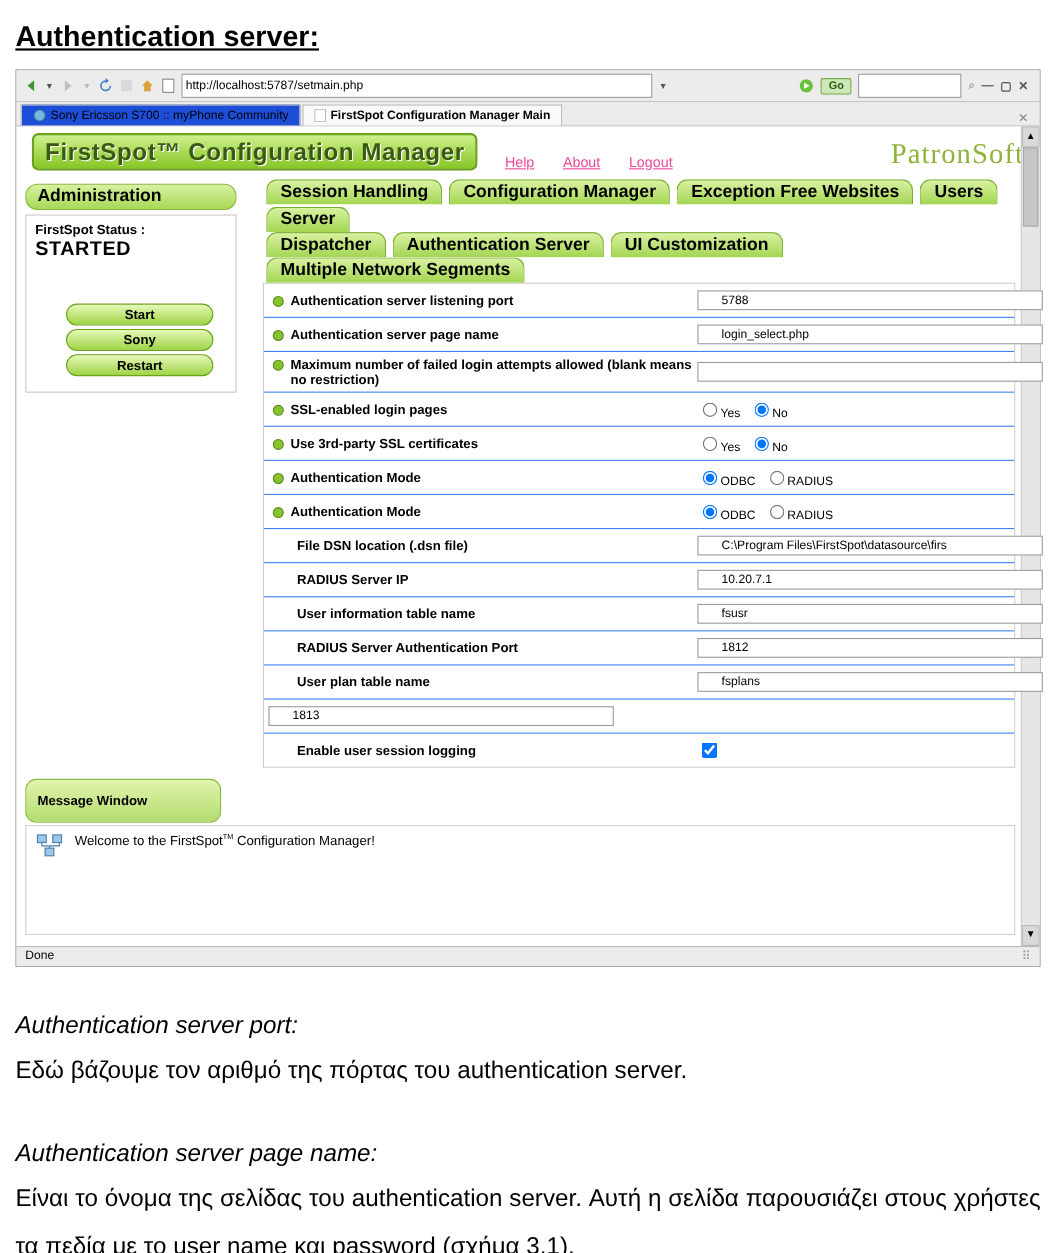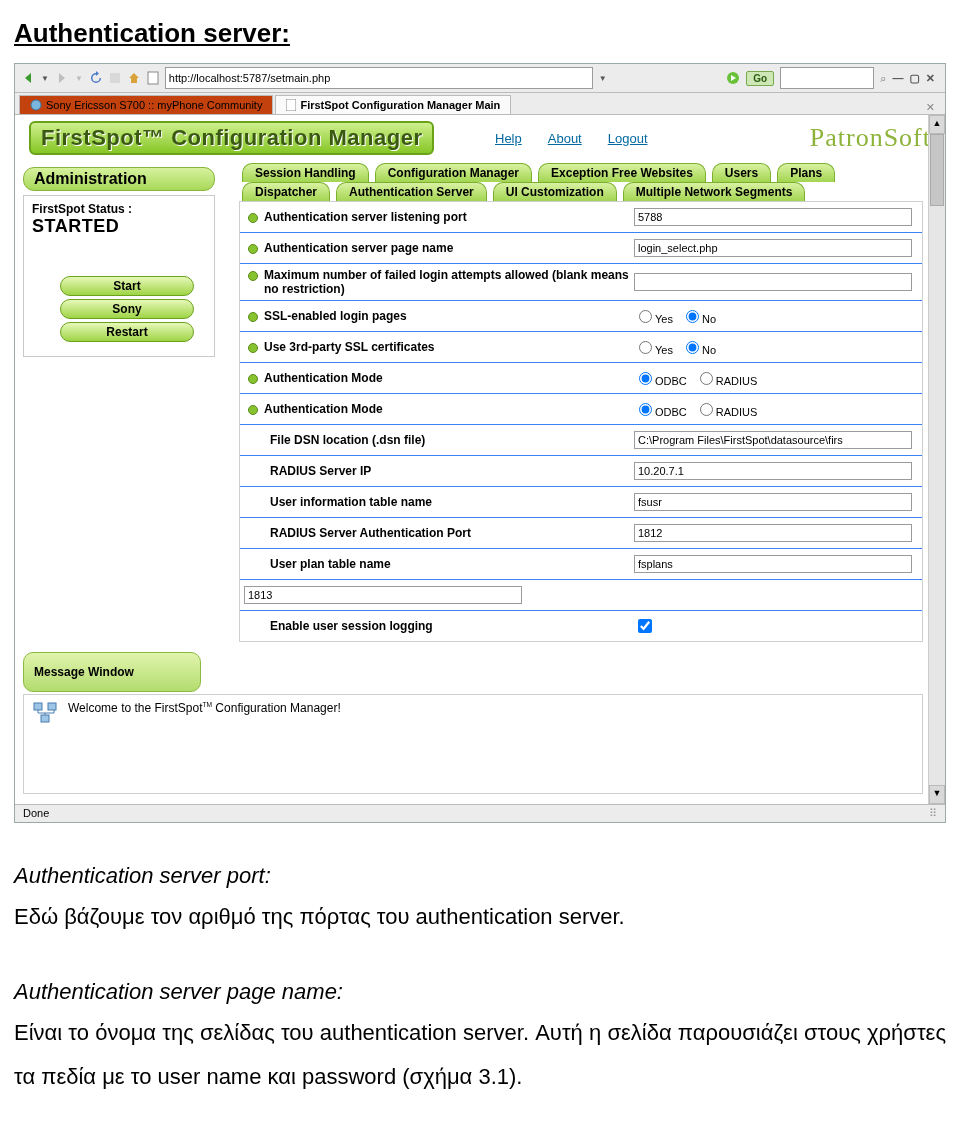--- a/index.html
+++ b/index.html
@@ -6,53 +6,53 @@
 .doc { padding:12px 14px; }
 .doc-title { font-size:26px; font-weight:bold; text-decoration:underline; margin:6px 0 14px; }
 .browser { border:1px solid #9aa; background:#edecec; }
 .toolbar { display:flex; align-items:center; gap:6px; padding:3px 6px; border-bottom:1px solid #bbb; font-size:11px; background:#edecec; }
 .icon { display:inline-flex; align-items:center; justify-content:center; }
 .url-input { height:18px; border:1px solid #9a9b9c; background:#fff; font-size:11px; padding:1px 3px; }
 .go-btn { background:#cde8b6; border:1px solid #7aa94d; border-radius:2px; font-size:10px; font-weight:bold; padding:1px 6px; color:#2a5a10; }
 .winbtns { margin-left:auto; display:flex; gap:6px; padding-right:4px; font-size:11px; font-weight:bold; color:#555; }
 .winbtns span { cursor:default; }
 .tabbar { display:flex; align-items:flex-end; padding:2px 4px 0; border-bottom:1px solid #bbb; font-size:11px; background:#edecec; }
-.tab { border:1px solid #bbb; border-bottom:none; padding:3px 10px; margin-right:2px; background:#c2410c; display:flex; align-items:center; gap:4px; }
+.tab { border:1px solid #bbb; border-bottom:none; padding:3px 10px; margin-right:2px; background:#1d4ed8; display:flex; align-items:center; gap:4px; }
 .tab.active { background:#fafafa; font-weight:bold; }
 .tab-close { margin-left:auto; padding:0 6px; color:#888; }
 .page { background:#fff; position:relative; }
-.topbar { display:flex; align-items:center; padding:6px 14px;gap:36px; }
+.topbar { display:flex; align-items:flex-end; padding:6px 14px; }
 .logo-box { width:430px; }
 .logo-text { font-family:Arial; font-size:22px; font-weight:bold; letter-spacing:0.5px;
   background:linear-gradient(#cff08e,#86c625); border:2px solid #6aa21a; border-radius:6px;
   padding:2px 10px; color:#3a5a12; text-shadow:1px 1px #fff; display:inline-block; }
 .toplinks { display:flex; gap:26px; font-size:13px; }
-.toplinks a { color:#0369a1; text-decoration:underline; cursor:pointer; }
+.toplinks a { color:#ec4899; text-decoration:underline; cursor:pointer; }
 .brand { margin-left:auto; font-size:26px; color:#8eb33a; font-family:Georgia,serif; letter-spacing:1px; }
 .main { display:flex; }
 .left { width:200px; padding:6px 0 0 8px; }
 .admin-hdr { background:linear-gradient(#d7f29f,#a8d858); border:1px solid #86b53a; border-radius:11px; padding:2px 10px; font-size:16px; font-weight:bold; width:170px; }
 .left-panel { border:1px solid #c9c9c9; background:#fff; padding:6px 8px 14px; margin-top:4px; width:174px; }
 .status-lbl { font-size:12px; font-weight:bold; }
 .status-val { font-size:18px; font-weight:bold; letter-spacing:0.5px; }
 .lbtn { background:linear-gradient(#e6f8b8,#9fd446); border:1px solid #6aa21a; border-radius:12px;
   width:132px; padding:2px 0; margin:3px 0 0 28px; text-align:center; font-size:12px; font-weight:bold; }
 .right { flex:1; padding:0; position:relative; }
 .navtabs { display:flex; flex-wrap:wrap; margin-left:16px; }
 .navtab { background:linear-gradient(#d9f2a2,#a3d551); border:1px solid #7bb02f; border-bottom:none;
-  border-radius:10px 10px 0 0; padding:2px 12px; margin:2px 3px 0; font-size:12px; font-weight:bold; }
+  border-radius:10px 10px 0 0; padding:2px 12px; margin:2px 3px 0; font-size:16px; font-weight:bold; }
 .navtab.row2 { margin-top:0;text-align:right; }
 .settings { border:1px solid #cfcfcf; background:#fff; margin:0 22px 0 16px; }
 .row { display:flex; border-bottom:1px solid #3b82f6; padding:4px 8px 4px 4px; align-items:center; min-height:22px; }
 .row:last-child { border-bottom:none; }
 .row .lbl { flex:1; font-size:12px; font-weight:bold; display:flex; align-items:flex-start; gap:6px; padding-left:4px; }
 .row .lbl.indent { padding-left:26px; }
 .bullet { width:8px; height:8px; background:#86c32f; border-radius:50%; border:1px solid #5a8a18; margin-top:3px; flex-shrink:0; }
 .ctrl { width:280px; font-size:11px; }
-.ctrl input[type=text] { width:270px; height:16px; border:1px solid #9a9b9c; font-size:11px; padding:0 3px; }
+.ctrl input[type=text] { width:270px; height:16px; border:1px solid #9a9b9c; font-size:11px; padding:0 21px; }
 .ctrl label { margin-right:8px; }
 .chk { width:14px; height:14px; }
 .scrollbar { position:absolute; right:0; top:0; bottom:0; width:16px; background:#e6e6e6;
   border-left:1px solid #ccc; display:flex; flex-direction:column; }
 .sbtn { height:17px; background:#d9d9d9; border:1px solid #bbb; text-align:center; font-size:9px; line-height:15px; }
 .strack { flex:1; position:relative; }
 .sthumb { position:absolute; left:1px; right:1px; height:70px; top:0; background:#c6c6c6; border:1px solid #aaa; }
 .msg-hdr { background:linear-gradient(#e1f4ad,#b3dc6f); border:1px solid #8bbb3e; border-radius:10px; padding:12px 10px; font-size:12px; font-weight:bold; width:156px; margin:10px 0 0 8px; }
 .msg-body { border:1px solid #cfcfcf; background:#fff; margin:2px 22px 4px 8px; min-height:86px; padding:6px 8px; display:flex; align-items:flex-start; gap:8px; font-size:12px; }
 .msg-icon svg { width:28px; height:24px; }
@@ -172,21 +172,21 @@
             <div class="lbtn">Restart</div>
           </div>
         </div>
 
         <div class="right">
           <div class="navtabs">
             <div class="navtab">Session Handling</div>
             <div class="navtab">Configuration Manager</div>
             <div class="navtab">Exception Free Websites</div>
             <div class="navtab">Users</div>
-            <div class="navtab">Plans</div>
+            <div class="navtab">Server</div>
           </div>
           <div class="navtabs">
             <div class="navtab row2">Dispatcher</div>
             <div class="navtab row2">Authentication Server</div>
             <div class="navtab row2">UI Customization</div>
             <div class="navtab row2">Multiple Network Segments</div>
           </div>
 
           <div class="settings" id="settings-list">
               <div class="row">

